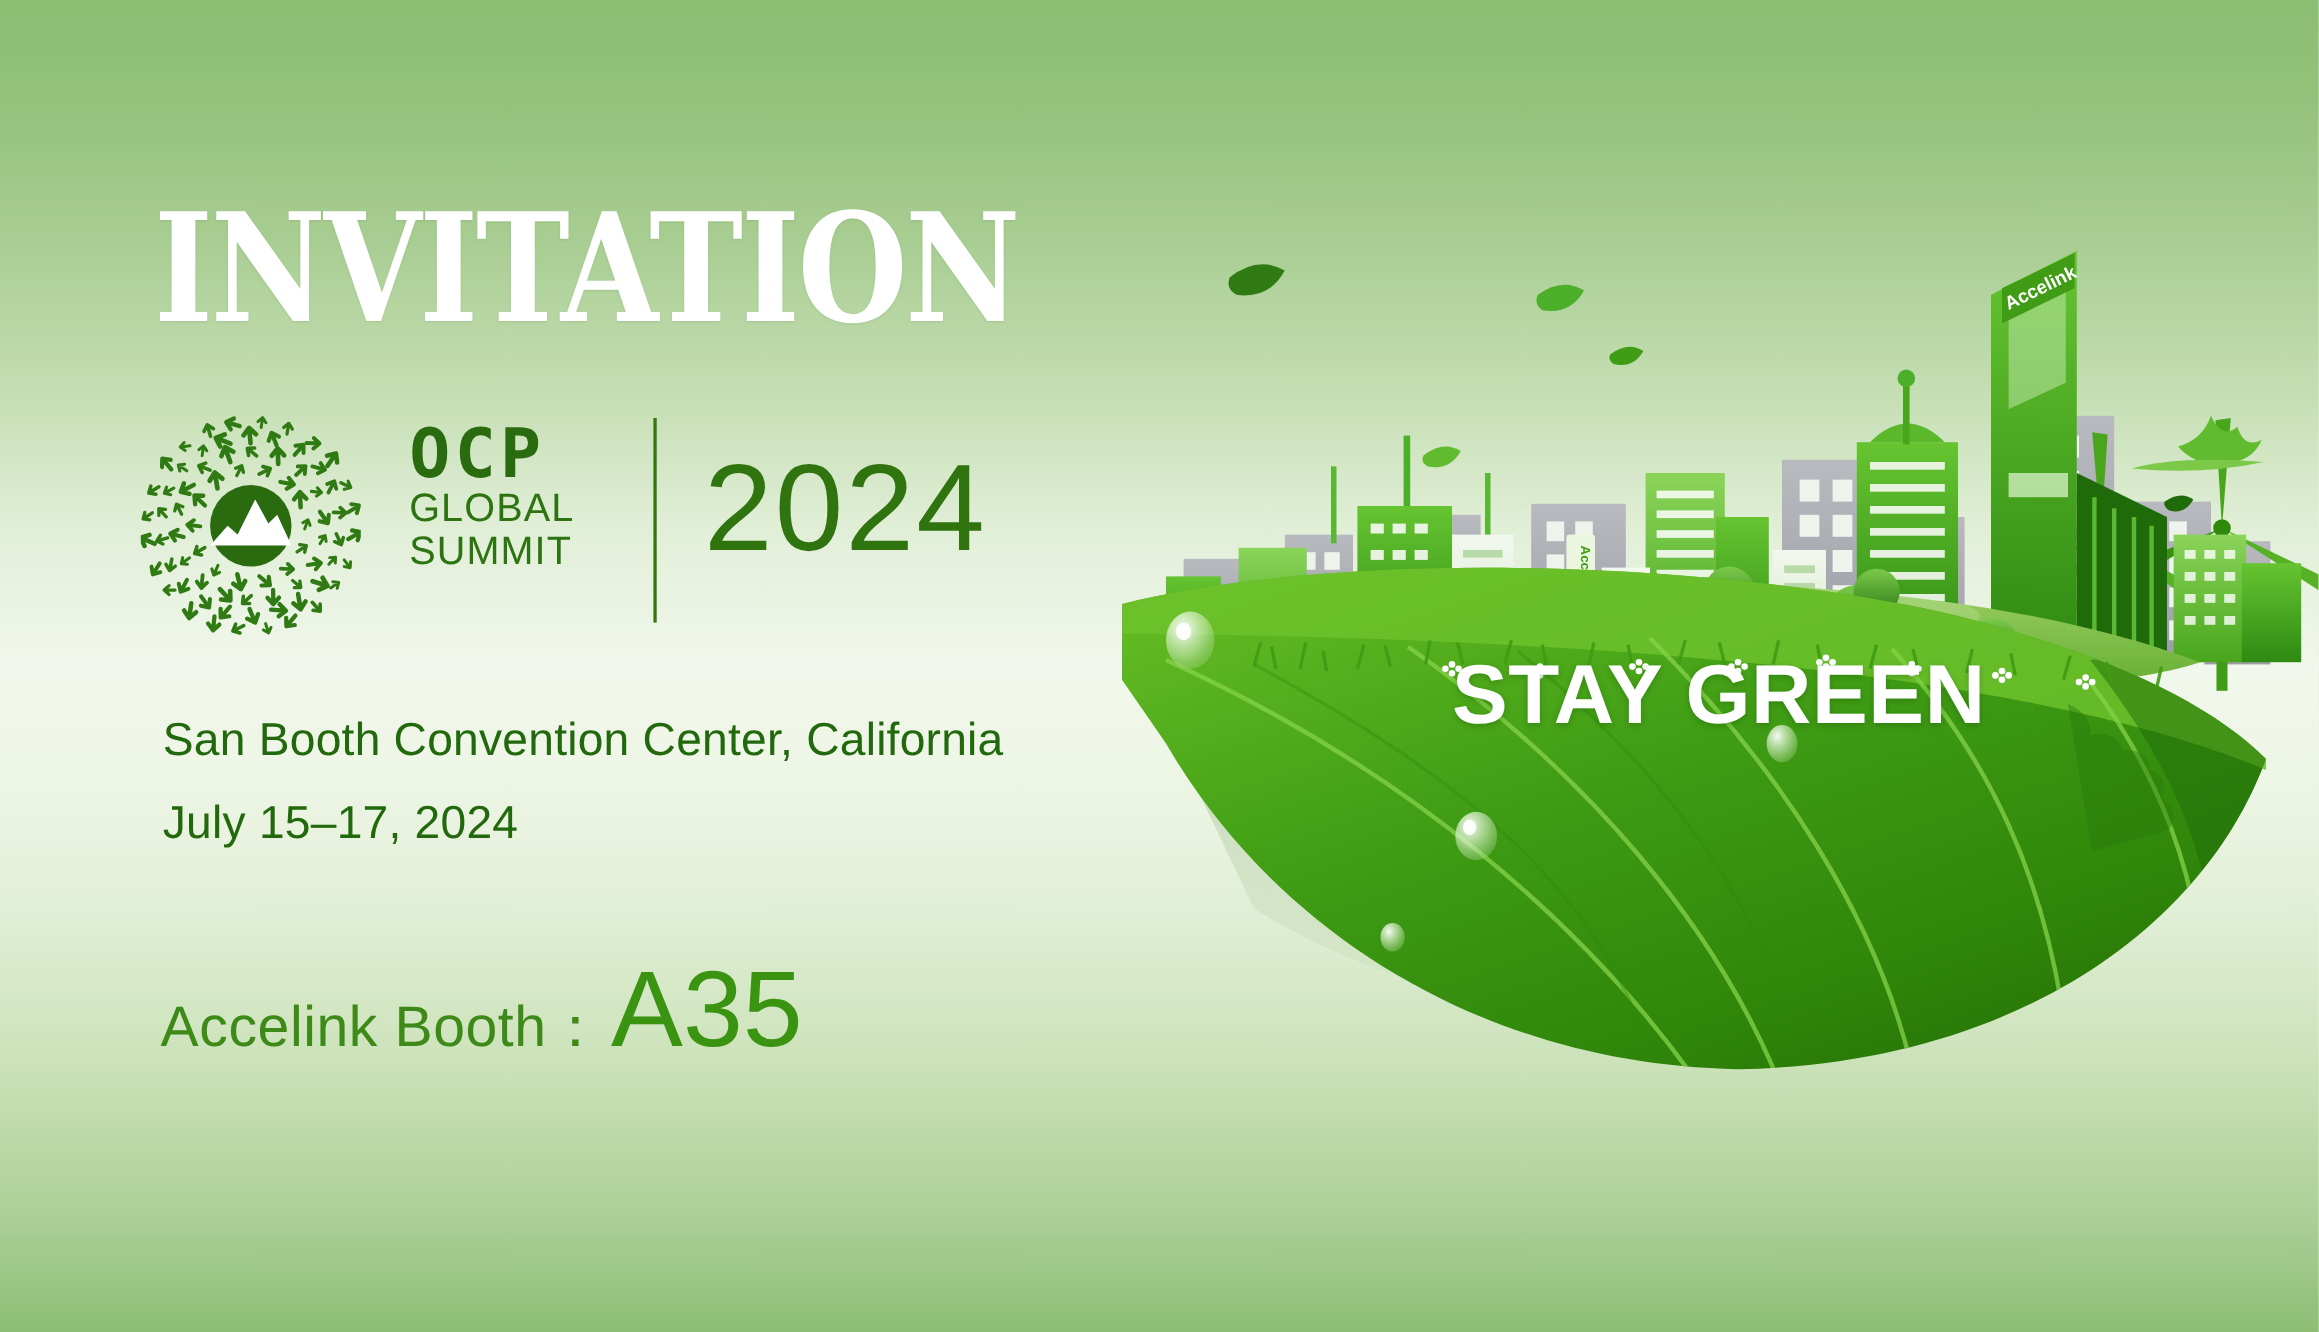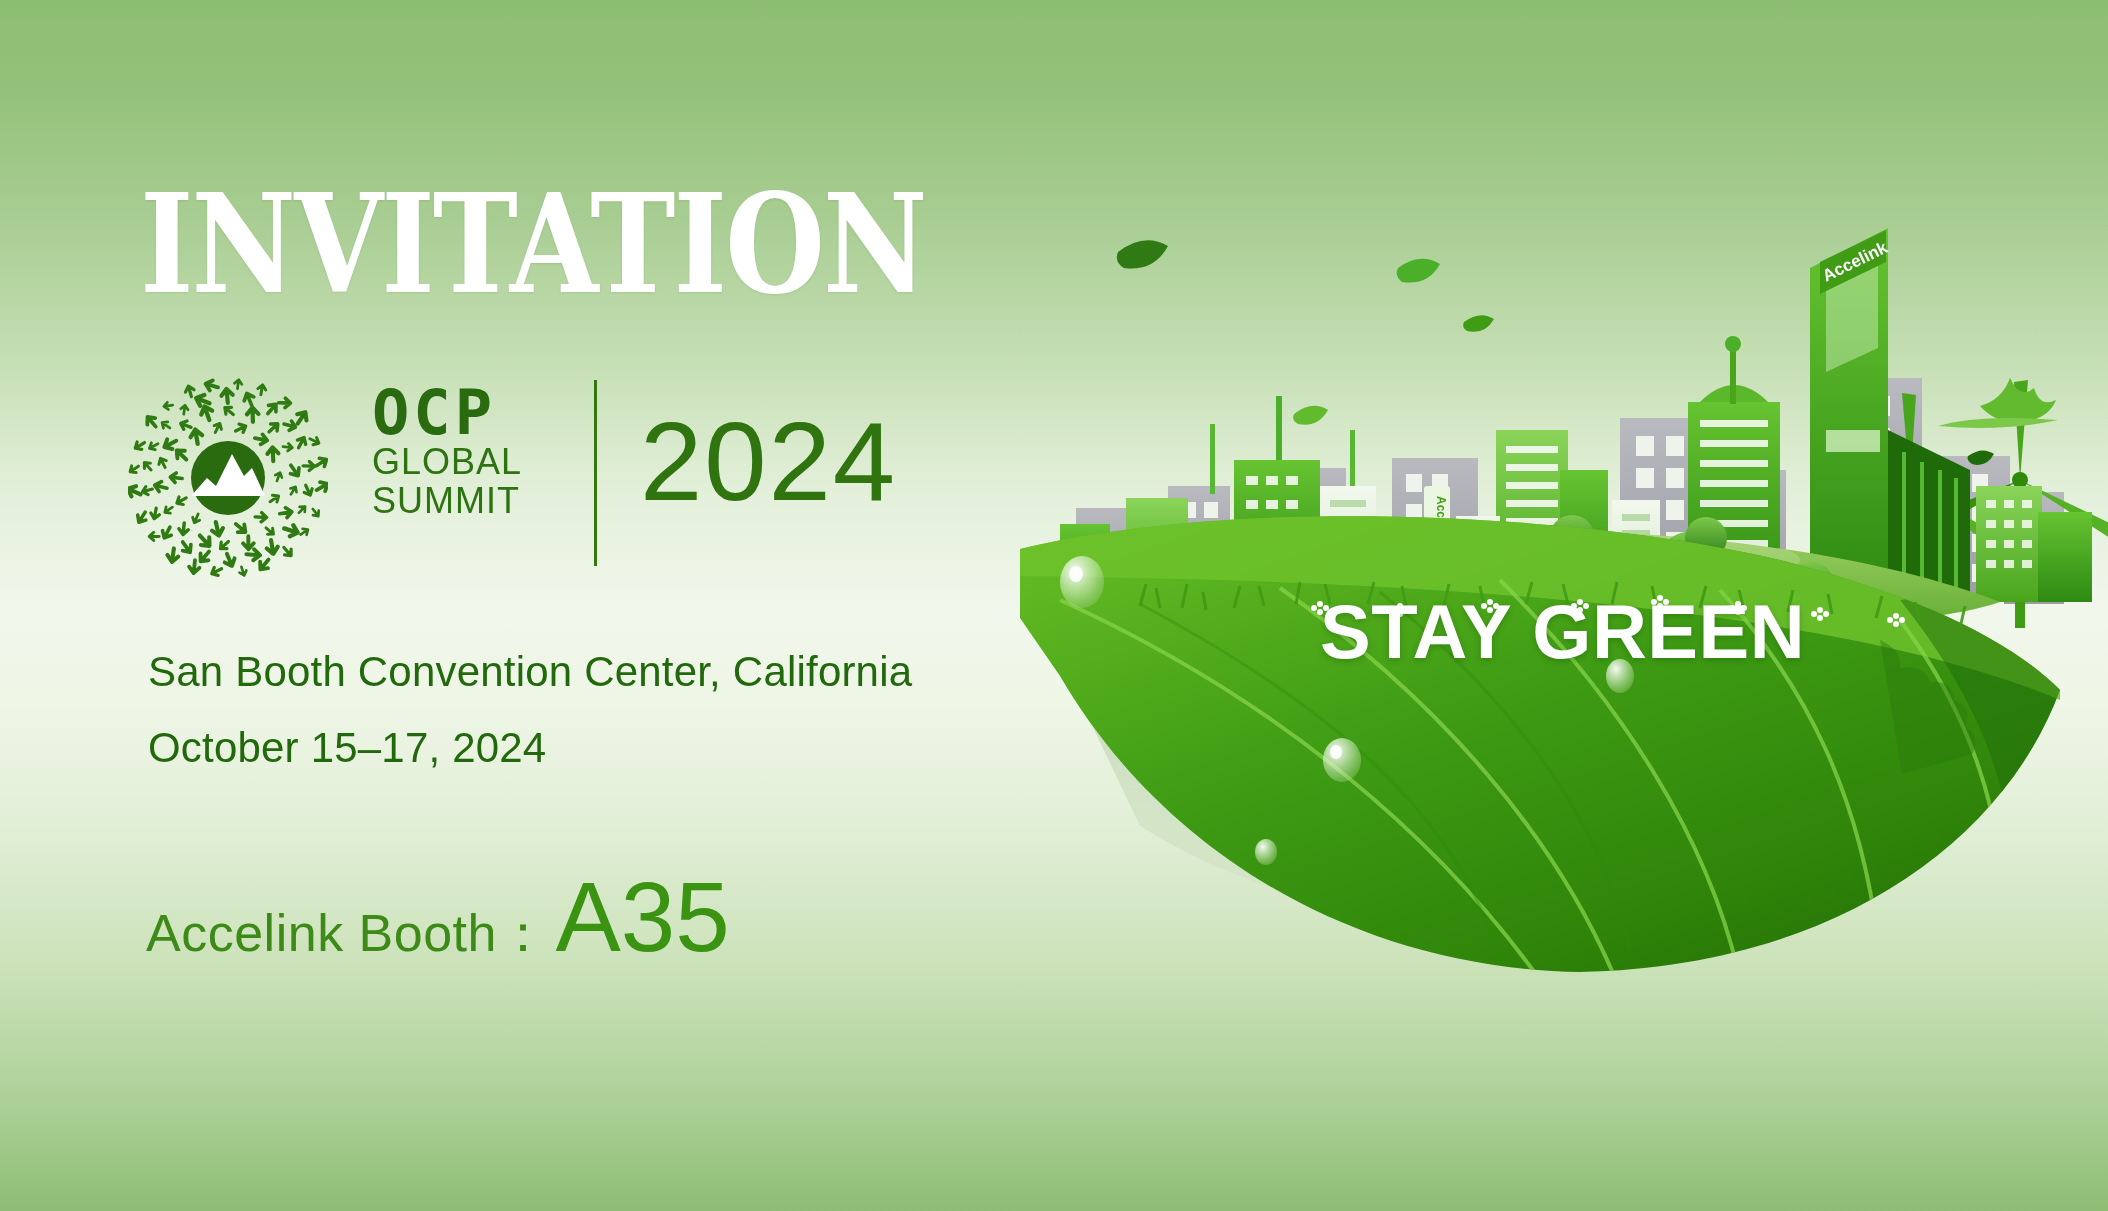--- a/index.html
+++ b/index.html
@@ -212,21 +212,21 @@
         <div id="ocp-acronym">OCP</div>
         <div class="ocp-sub">GLOBAL</div>
         <div class="ocp-sub">SUMMIT</div>
       </div>
 
       <div id="ocp-divider"></div>
       <div id="year">2024</div>
     </div>
 
     <div id="venue">San Booth Convention Center, California</div>
-    <div id="dates">October 15–17, 2024</div>
+    <div id="dates">July 15–17, 2024</div>
 
     <div id="booth">
       <span id="booth-label">Accelink Booth：</span>
       <span id="booth-number">A35</span>
     </div>
   </div>
 
   <div id="art">
     <svg width="1088" height="1211" viewBox="0 0 1088 1211" aria-hidden="true">
       <defs>

